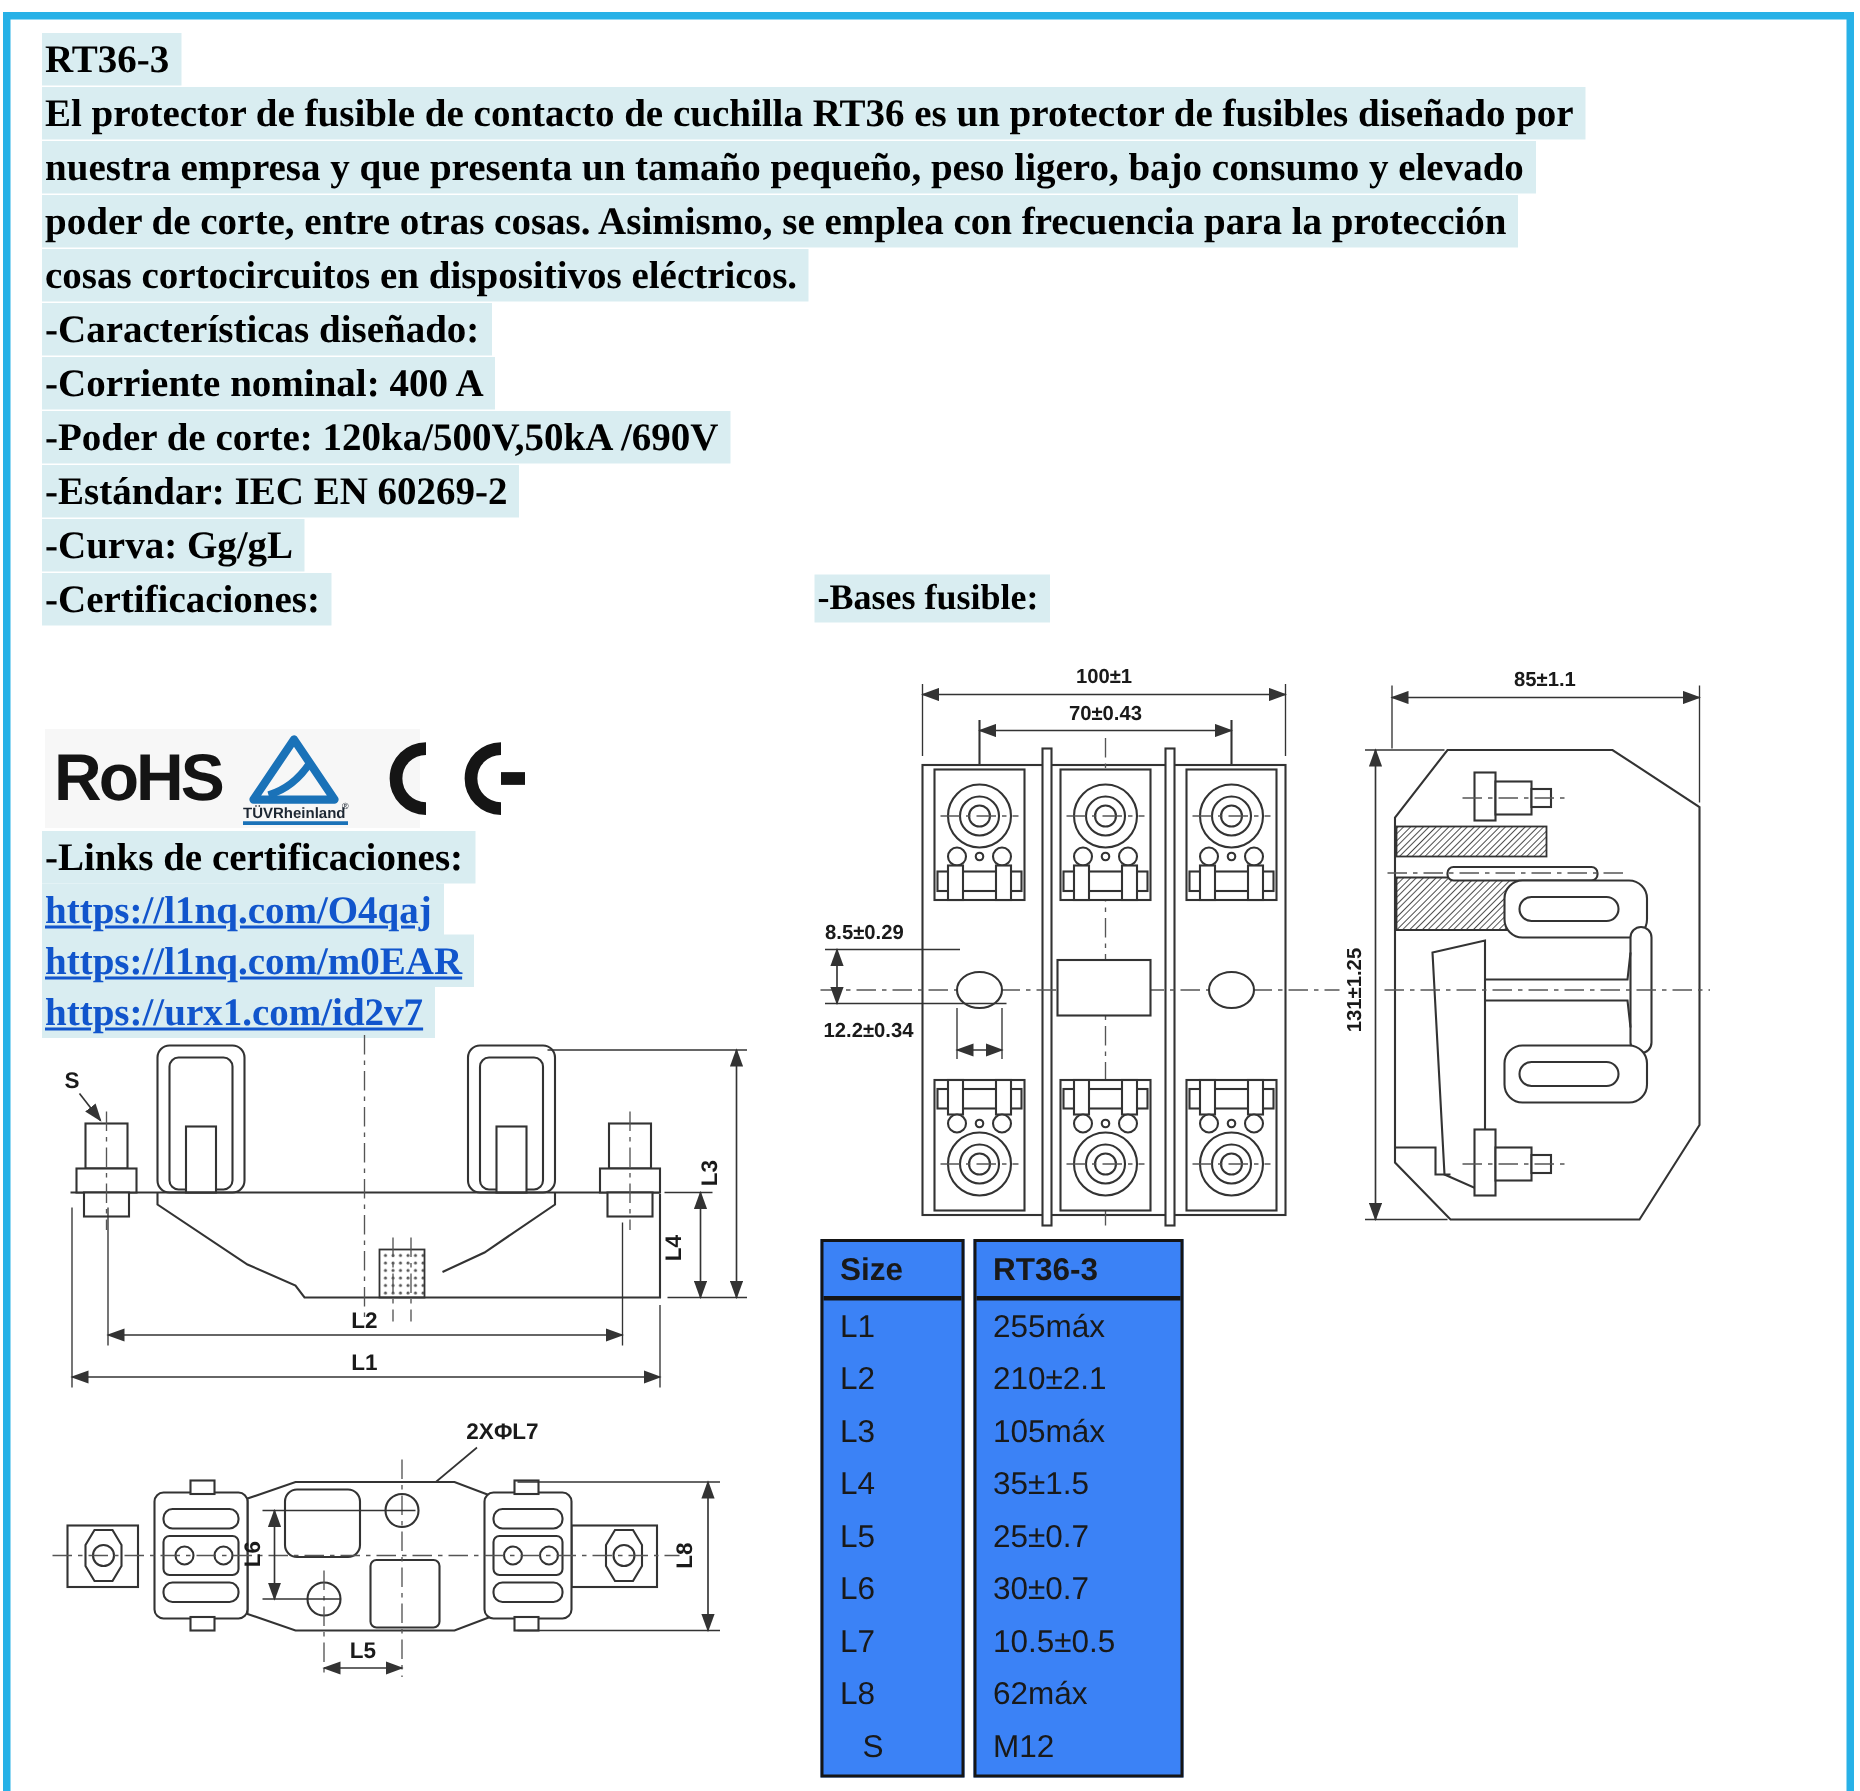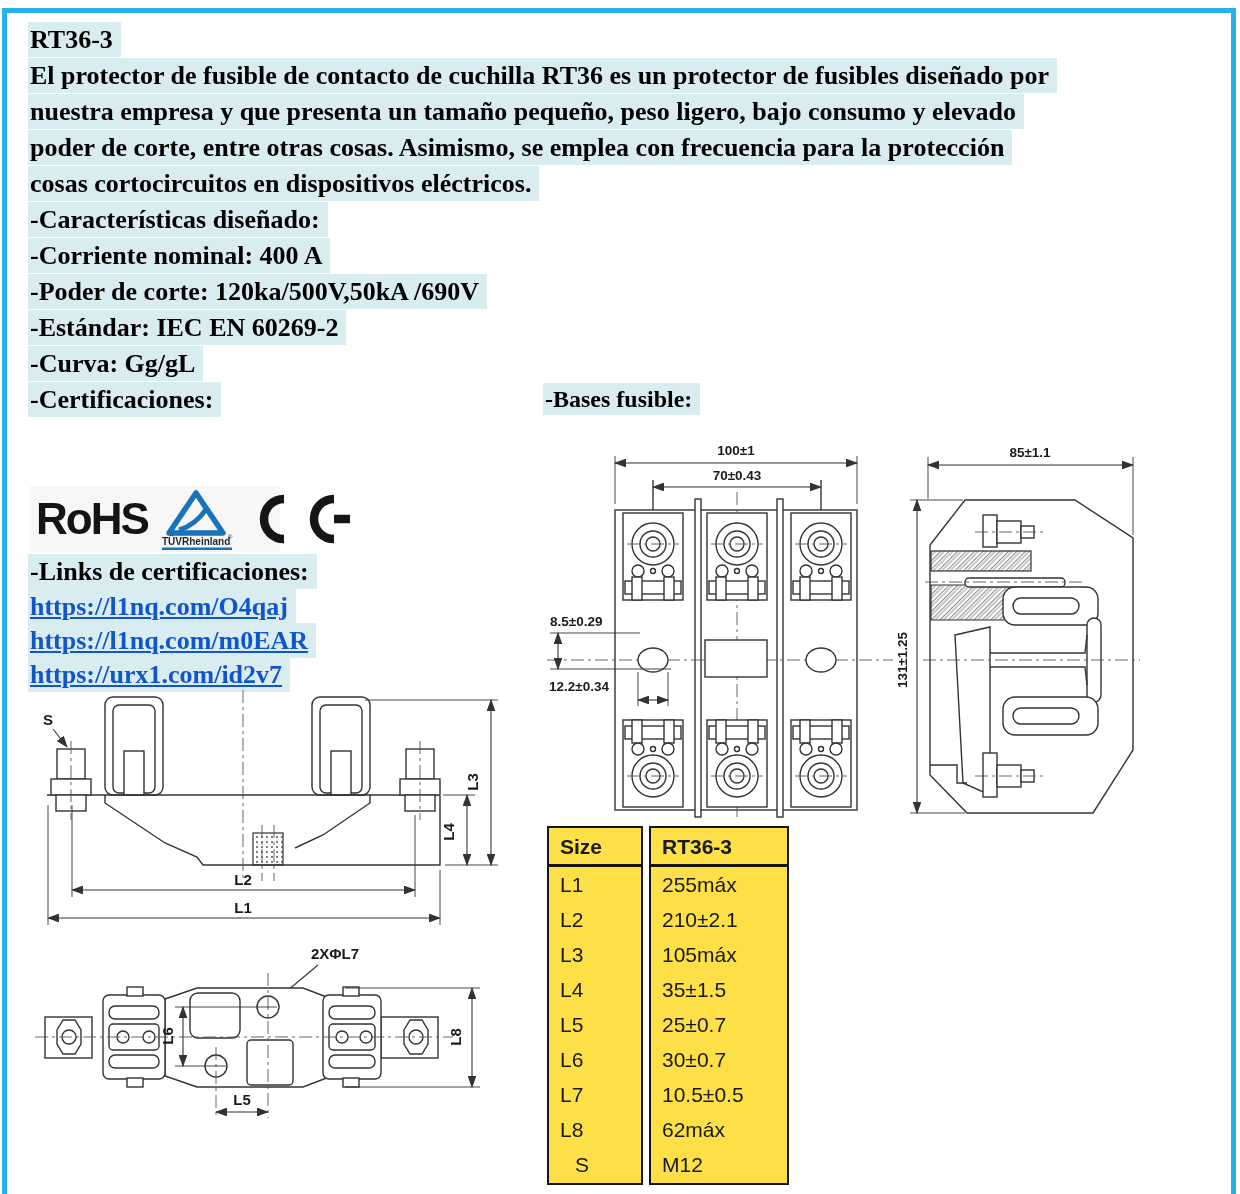--- a/index.html
+++ b/index.html
@@ -18,21 +18,21 @@
   .bases{position:absolute;left:543px;top:386px;font-size:24px;font-weight:bold;white-space:nowrap;font-family:Liberation Serif, serif;}
   
   .linksblock{position:absolute;left:28px;top:554px;}
   .linkline{height:34px;line-height:34px;font-size:26px;font-weight:bold;white-space:nowrap;}
   .linkline a{color:#1155cc;text-decoration:underline;cursor:pointer;}
   
   .logos{position:absolute;left:30px;top:486px;width:244px;height:66px;background:#f7f7f7;
          display:flex;align-items:center;gap:7px;padding-left:6px;}
   .rohs{font-family:"Liberation Sans",sans-serif;font-weight:800;font-size:44px;letter-spacing:-2px;color:#141414;}
   
-  .sizebox{position:absolute;border:2px solid #151515;background:#fde047;
+  .sizebox{position:absolute;border:2px solid #151515;background:#3b82f6;
            font-family:"Liberation Sans",sans-serif;font-size:21px;color:#191919;}
   .thead{height:36px;line-height:37px;padding-left:11px;font-weight:bold;border-bottom:3px solid #151515;}
   .tbody{display:flex;flex-direction:column;height:316px;}
   .trow{flex:1;display:flex;align-items:center;padding-left:11px;}
   .trow.center{padding-left:26px;}
   
   svg{position:absolute;overflow:visible;}
   .ln{stroke:#333;stroke-width:1.4;fill:none;}
   .fw{stroke:#333;stroke-width:1.4;fill:#fff;}
   .cl{stroke:#555;stroke-width:0.9;stroke-dasharray:13 4 3 4;fill:none;}

